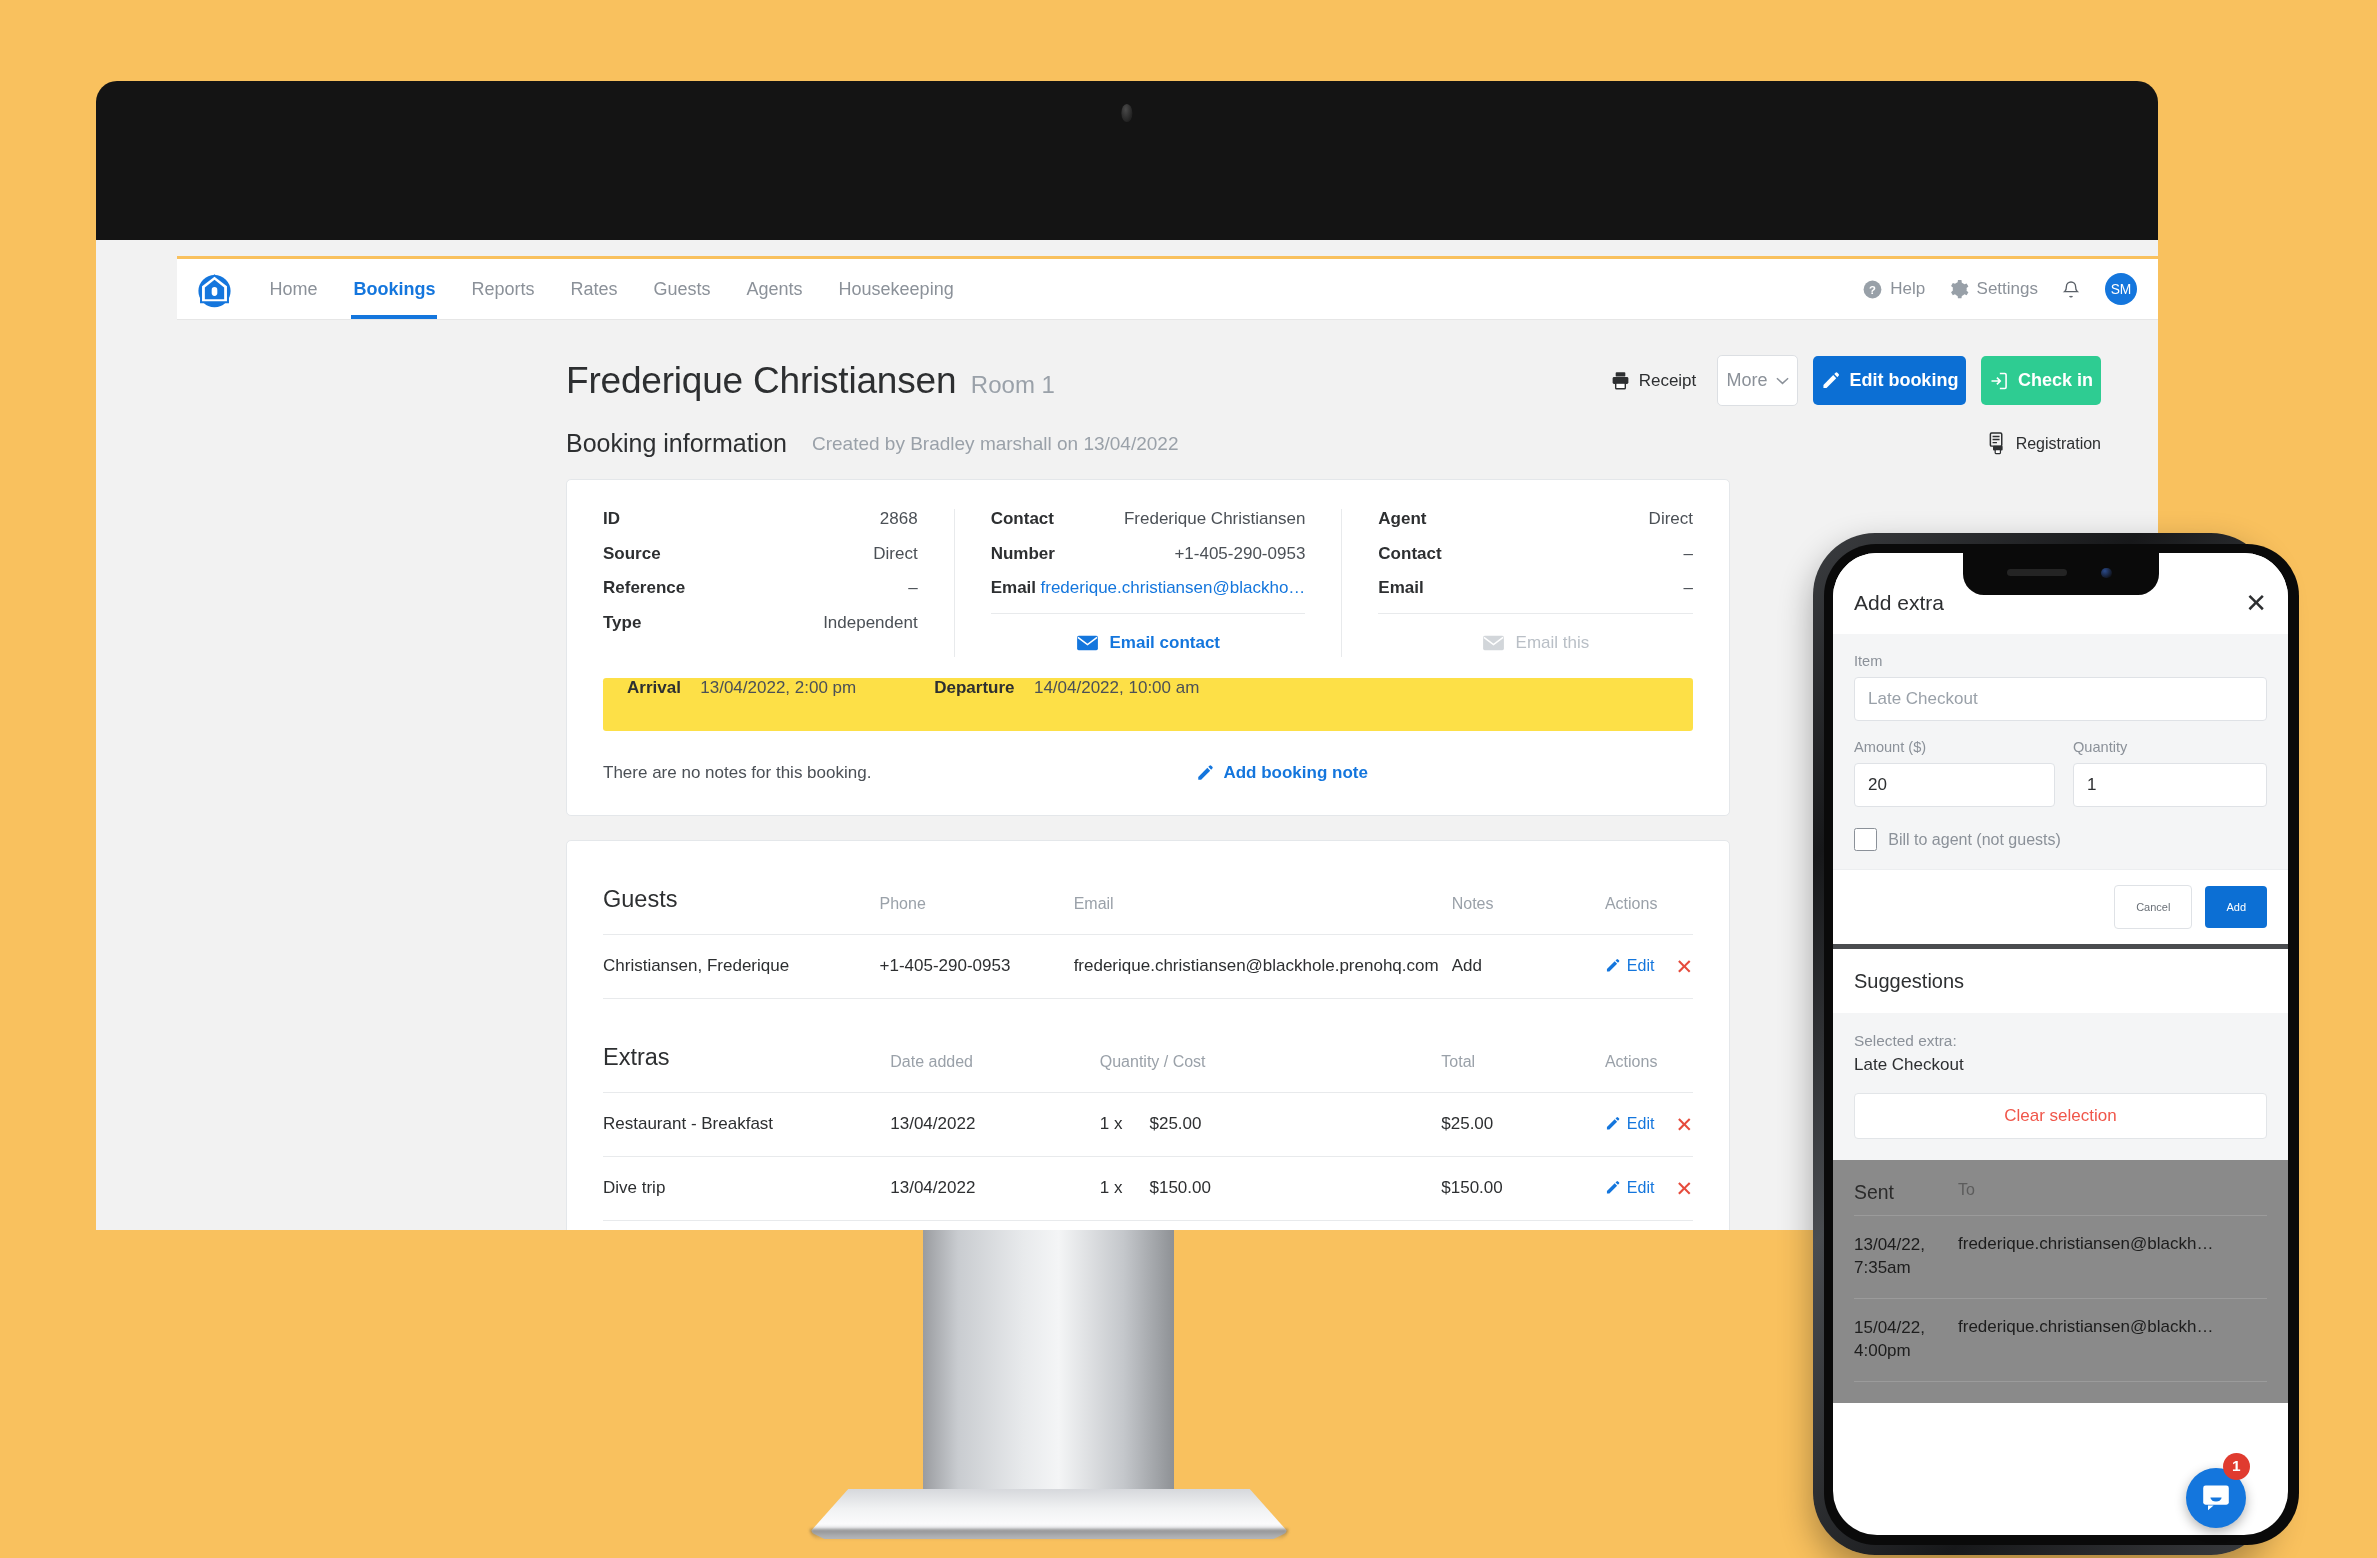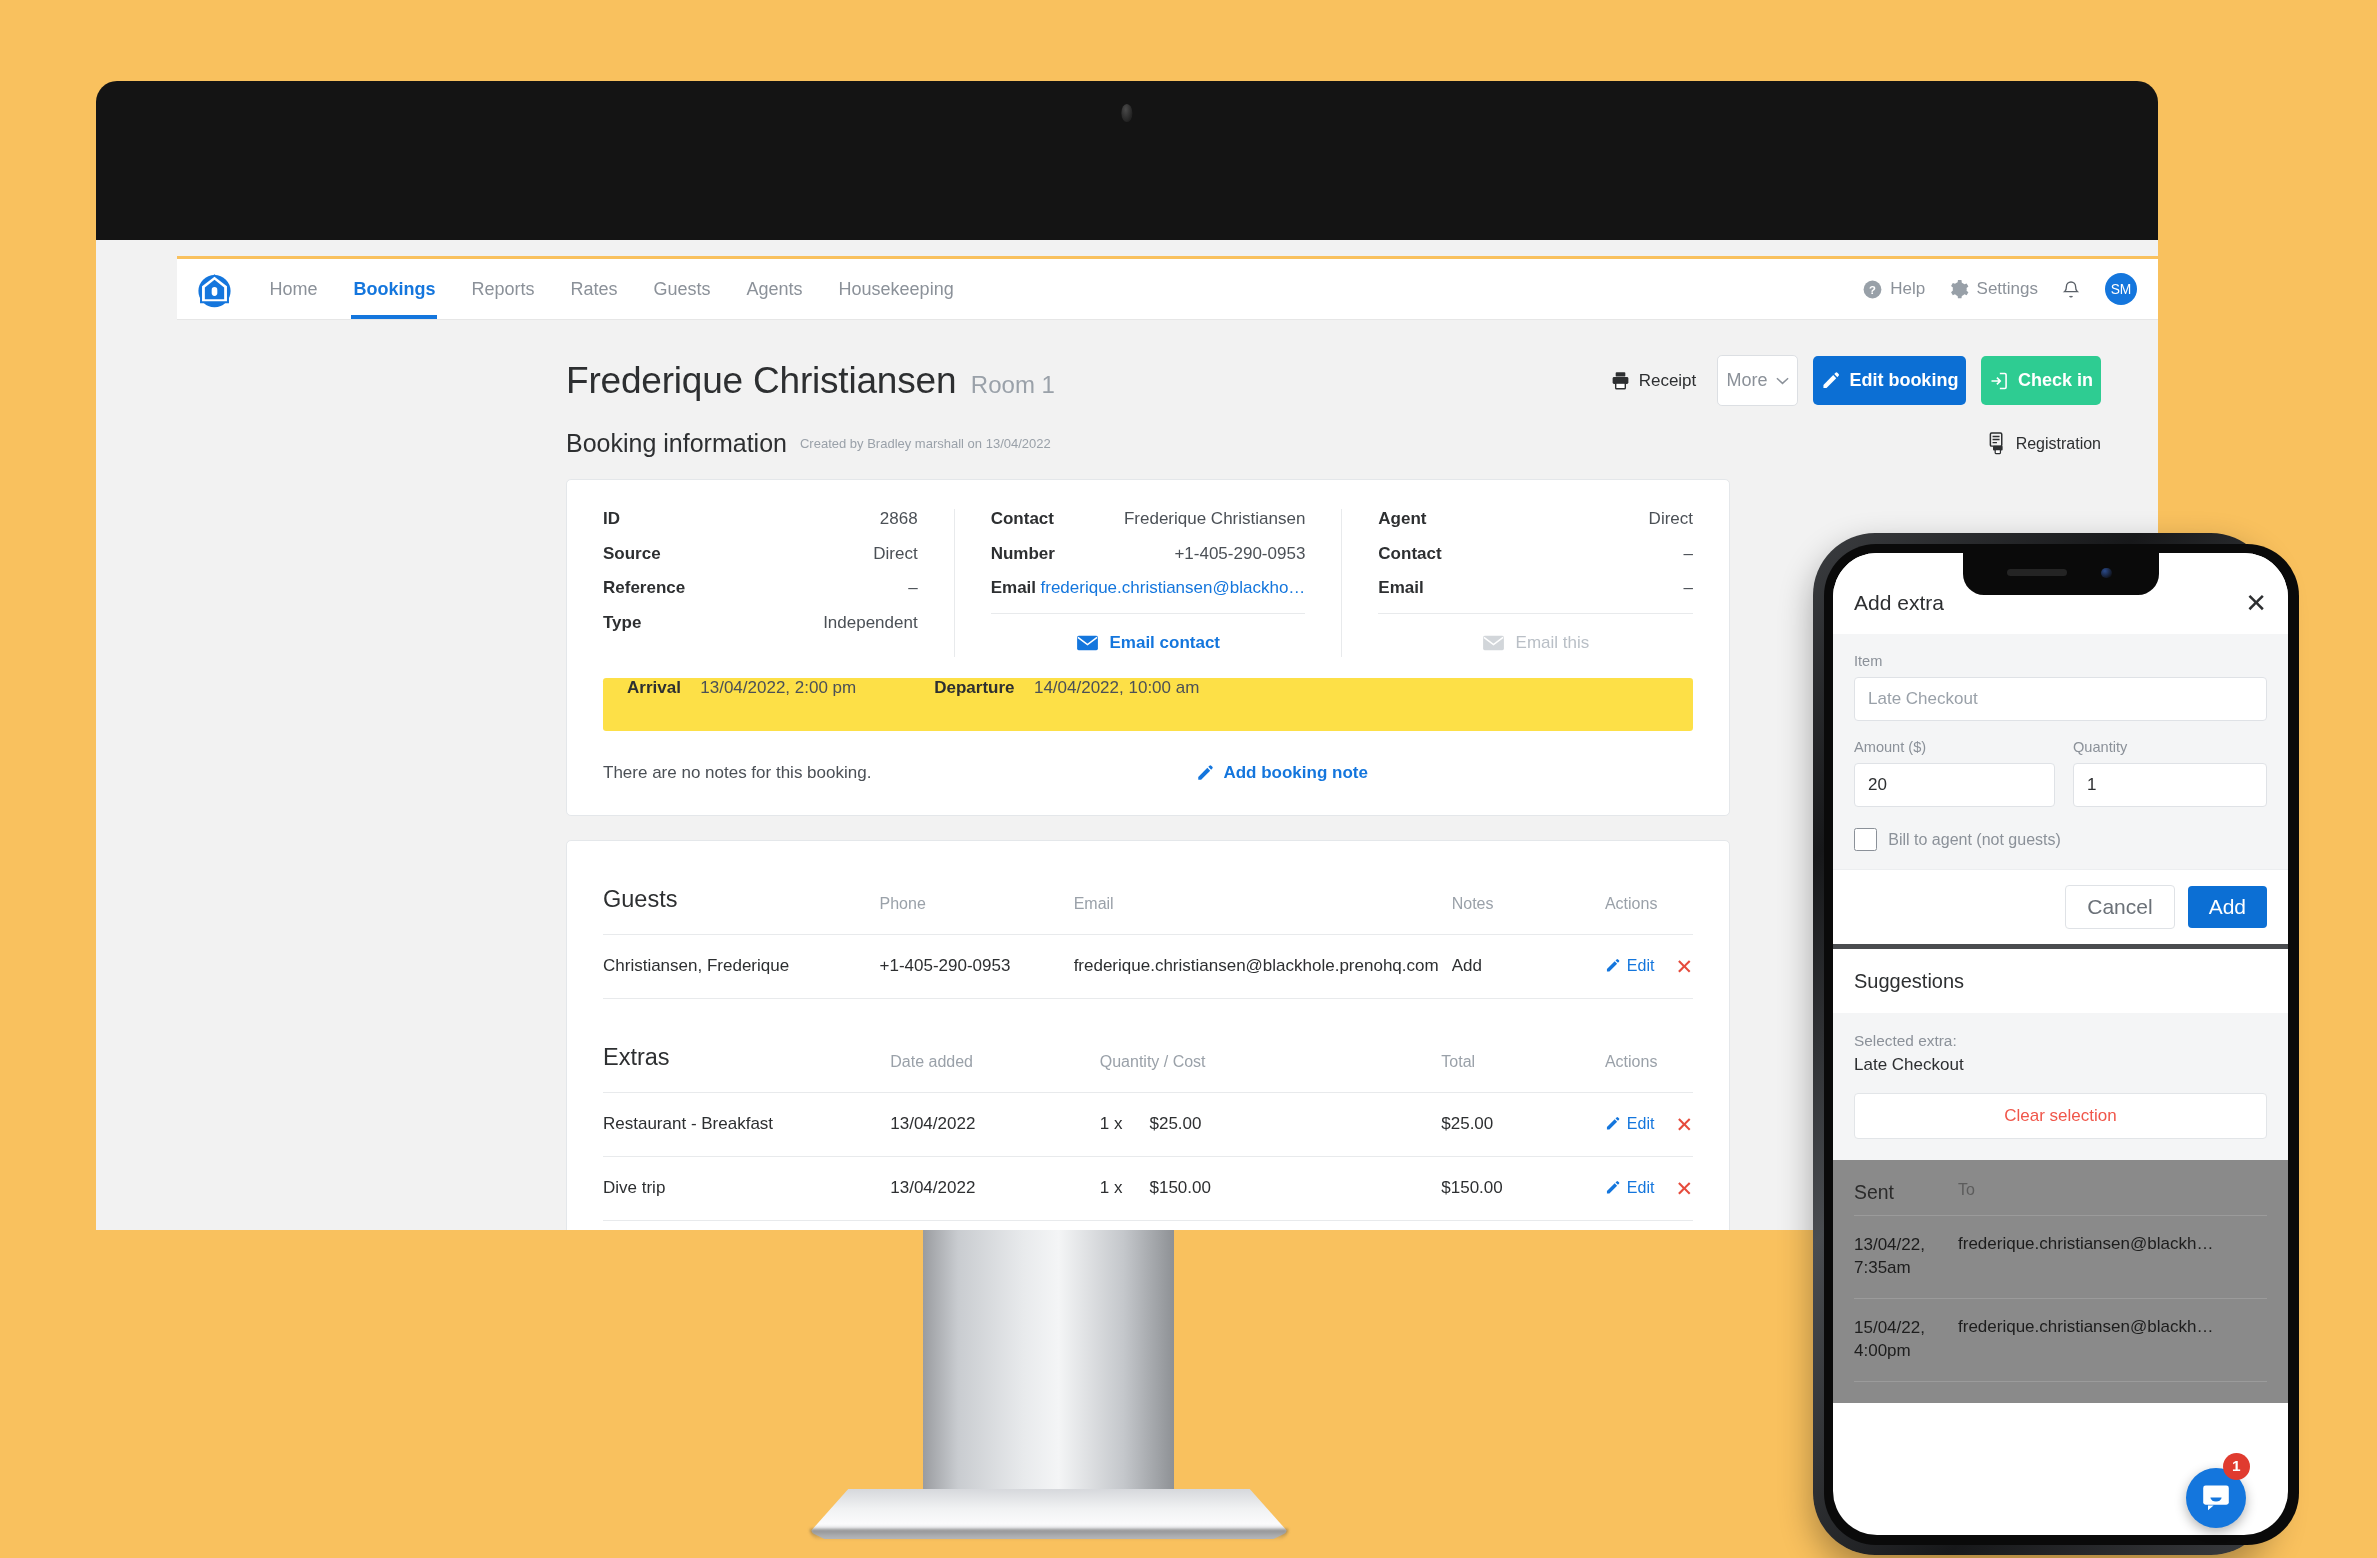--- a/index.html
+++ b/index.html
@@ -84,21 +84,21 @@
   .btn{
     display:flex;align-items:center;justify-content:center;gap:9px;
     height:49px;border-radius:4.9px;font-size:18px;padding:0 8px;white-space:nowrap;
   }
   .btn-ghost{background:#fff;border:0.8px solid #dcdfe3;color:#8b9199;}
   .btn-primary{background:#0C6FD4;color:#fff;font-weight:bold;}
   .btn-success{background:#2ECC92;color:#fff;font-weight:bold;}
 
   #subhead{display:flex;align-items:center;padding:23px 57px 0 389px;}
   #section-title{font-size:25px;color:#2d2f31;}
-  #created-by{font-size:13px;color:#9aa1a9;margin-left:13px;}
+  #created-by{font-size:19px;color:#9aa1a9;margin-left:25px;}
   #registration{margin-left:auto;display:flex;align-items:center;gap:9px;font-size:16px;color:#2d2f31;}
 
   .card{
     background:#fff;border:0.8px solid #e4e7ea;border-radius:4.9px;
     margin:21px 0 0 389px;width:1164px;box-sizing:border-box;
   }
 
   
   #info-cols{display:flex;padding:29px 0 0 0;}
   .info-col{flex:1;padding:0 36px;box-sizing:border-box;}
@@ -186,21 +186,21 @@
   #amt-qty-row{display:flex;gap:18px;margin-top:18px;}
   #amt-col{flex:0 0 201px;}
   #qty-col{flex:1;}
   #bill-row{display:flex;align-items:center;gap:11.3px;margin-top:21px;}
   #bill-check{width:21px;height:21px;border:1.6px solid #8b9199;border-radius:2.4px;background:#fff;}
   #bill-label{font-size:16px;color:#8b9199;}
   #modal-footer{
     background:#fff;display:flex;justify-content:flex-end;align-items:center;
     gap:13px;padding:14.6px 21px;border-top:0.8px solid #eceef0;
   }
-  .mbtn{height:42px;border-radius:4px;display:flex;align-items:center;justify-content:center;font-size:21px;padding:0 21px;}
+  .mbtn{height:42px;border-radius:4px;display:flex;align-items:center;justify-content:center;font-size:11px;padding:0 21px;}
   .mbtn-cancel{background:#fff;border:0.8px solid #dfe2e6;color:#6b7178;}
   .mbtn-add{background:#0C6FD4;color:#fff;}
   #phone-divider{height:5.7px;background:#4a4c4f;}
   #sugg-header{background:#fff;padding:21px 21px 19.4px;font-size:20px;color:#2d2f31;}
   #sugg-body{background:#F4F5F6;padding:19.4px 21px 21px;}
   #sugg-sel-label{font-size:15.4px;color:#8b9199;margin-bottom:4.9px;}
   #sugg-sel-value{font-size:17px;color:#2d2f31;margin-bottom:18px;}
   #clear-selection{
     background:#fff;border:0.8px solid #e2e5e8;border-radius:4px;height:44px;
     display:flex;align-items:center;justify-content:center;font-size:17px;color:#F0564A;

